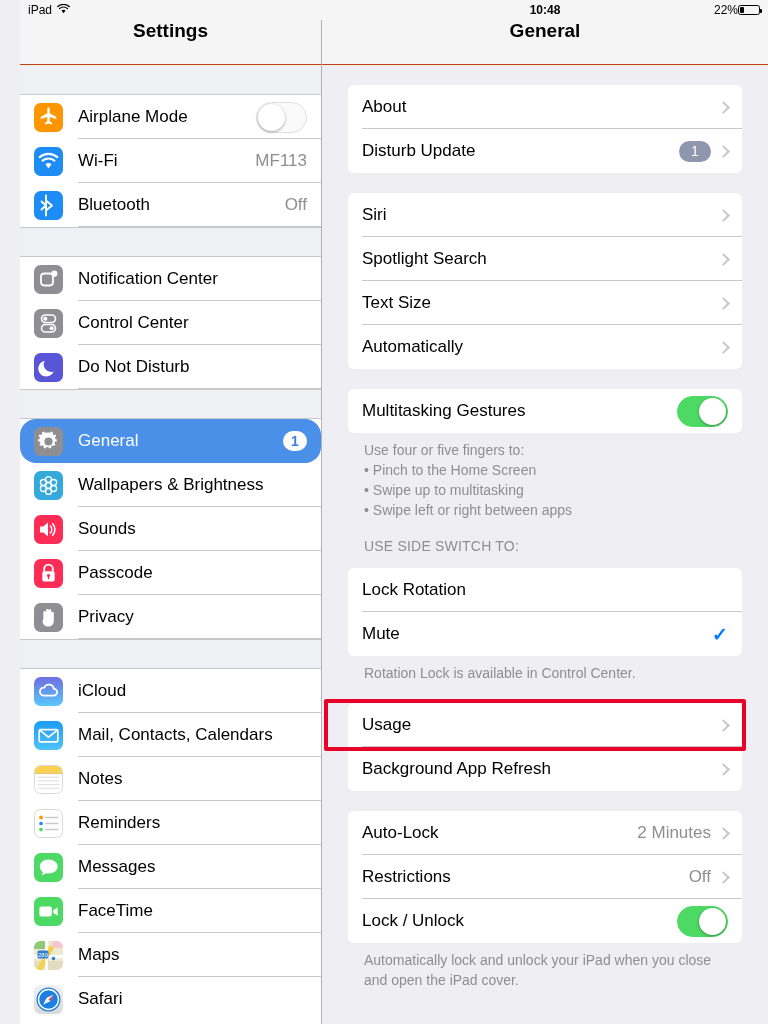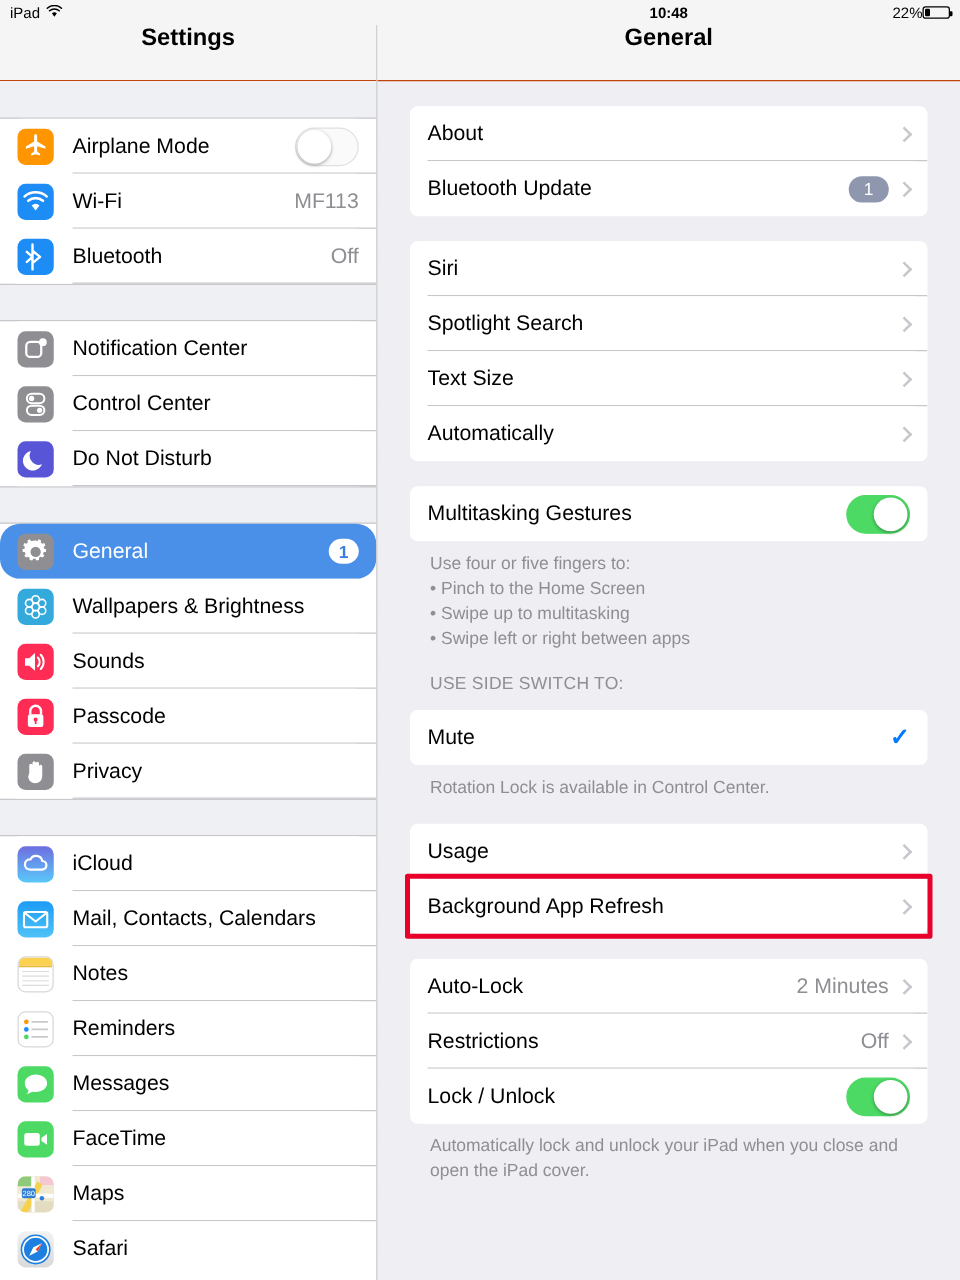--- a/index.html
+++ b/index.html
@@ -2,21 +2,21 @@
 <html><head>
 <meta charset="utf-8">
 <style>
   * { margin:0; padding:0; box-sizing:border-box; }
   html,body { width:768px; height:1024px; overflow:hidden; }
   body {
     font-family:"Liberation Sans", sans-serif;
     background:#eeeef3;
     -webkit-font-smoothing:antialiased;
   }
-  .screen { position:relative; width:768px; height:1024px; display:flex; flex-direction:column; }
+  .screen { position:relative; width:768px; height:1024px; display:flex; flex-direction:column;padding-left:20px; }
 
   
   .statusbar { height:20px; display:flex; align-items:center; background:#f5f5f5; font-size:12px; color:#000; position:relative; flex:0 0 20px; }
   .sb-left { position:absolute; left:8px; display:flex; align-items:center; gap:5px; }
   .sb-device { font-size:12px; letter-spacing:0px; }
   .sb-center { position:absolute; left:0; right:0; text-align:center; font-size:12px; font-weight:bold; padding-left:302px; }
   .sb-right { position:absolute; right:8px; display:flex; align-items:center; gap:0; font-size:12px; }
   .batt { position:relative; width:22px; height:10px; border:1px solid #000; border-radius:2.5px; display:inline-block; }
   .batt:after { content:""; position:absolute; right:-3px; top:3px; width:2px; height:4px; background:#000; border-radius:0 1px 1px 0; }
   .batt-fill { position:absolute; left:1px; top:1px; bottom:1px; width:22%; background:#000; border-radius:1px; }
@@ -338,21 +338,21 @@
       </div>
       <div class="dt-scroll" id="detail-list">
           <div class="group">
             <div class="dt-row">
               <span class="dt-label">About</span>
               <div class="dt-right">
                 <span class="chev"></span>
               </div>
             </div>
             <div class="dt-row">
-              <span class="dt-label">Bluetooth Update</span>
+              <span class="dt-label">Disturb Update</span>
               <div class="dt-right">
                 <span class="pillbadge">1</span>
                 <span class="chev"></span>
               </div>
             </div>
           </div>
           <div class="group">
             <div class="dt-row">
               <span class="dt-label">Siri</span>
               <div class="dt-right">
@@ -388,20 +388,24 @@
               </div>
             </div>
           </div>
           <div class="footer" style="white-space: pre-line;">Use four or five fingers to:
 • Pinch to the Home Screen
 • Swipe up to multitasking
 • Swipe left or right between apps</div>
           <div class="grouphdr">USE SIDE SWITCH TO:</div>
           <div class="group tight">
             <div class="dt-row">
+              <span class="dt-label">Lock Rotation</span>
+              <div class="dt-right"></div>
+            </div>
+            <div class="dt-row">
               <span class="dt-label">Mute</span>
               <div class="dt-right">
                 <span class="check">✓</span>
               </div>
             </div>
           </div>
           <div class="footer" style="white-space: pre-line;">Rotation Lock is available in Control Center.</div>
           <div class="group">
             <div class="dt-row" id="usage-row">
               <span class="dt-label">Usage</span>

